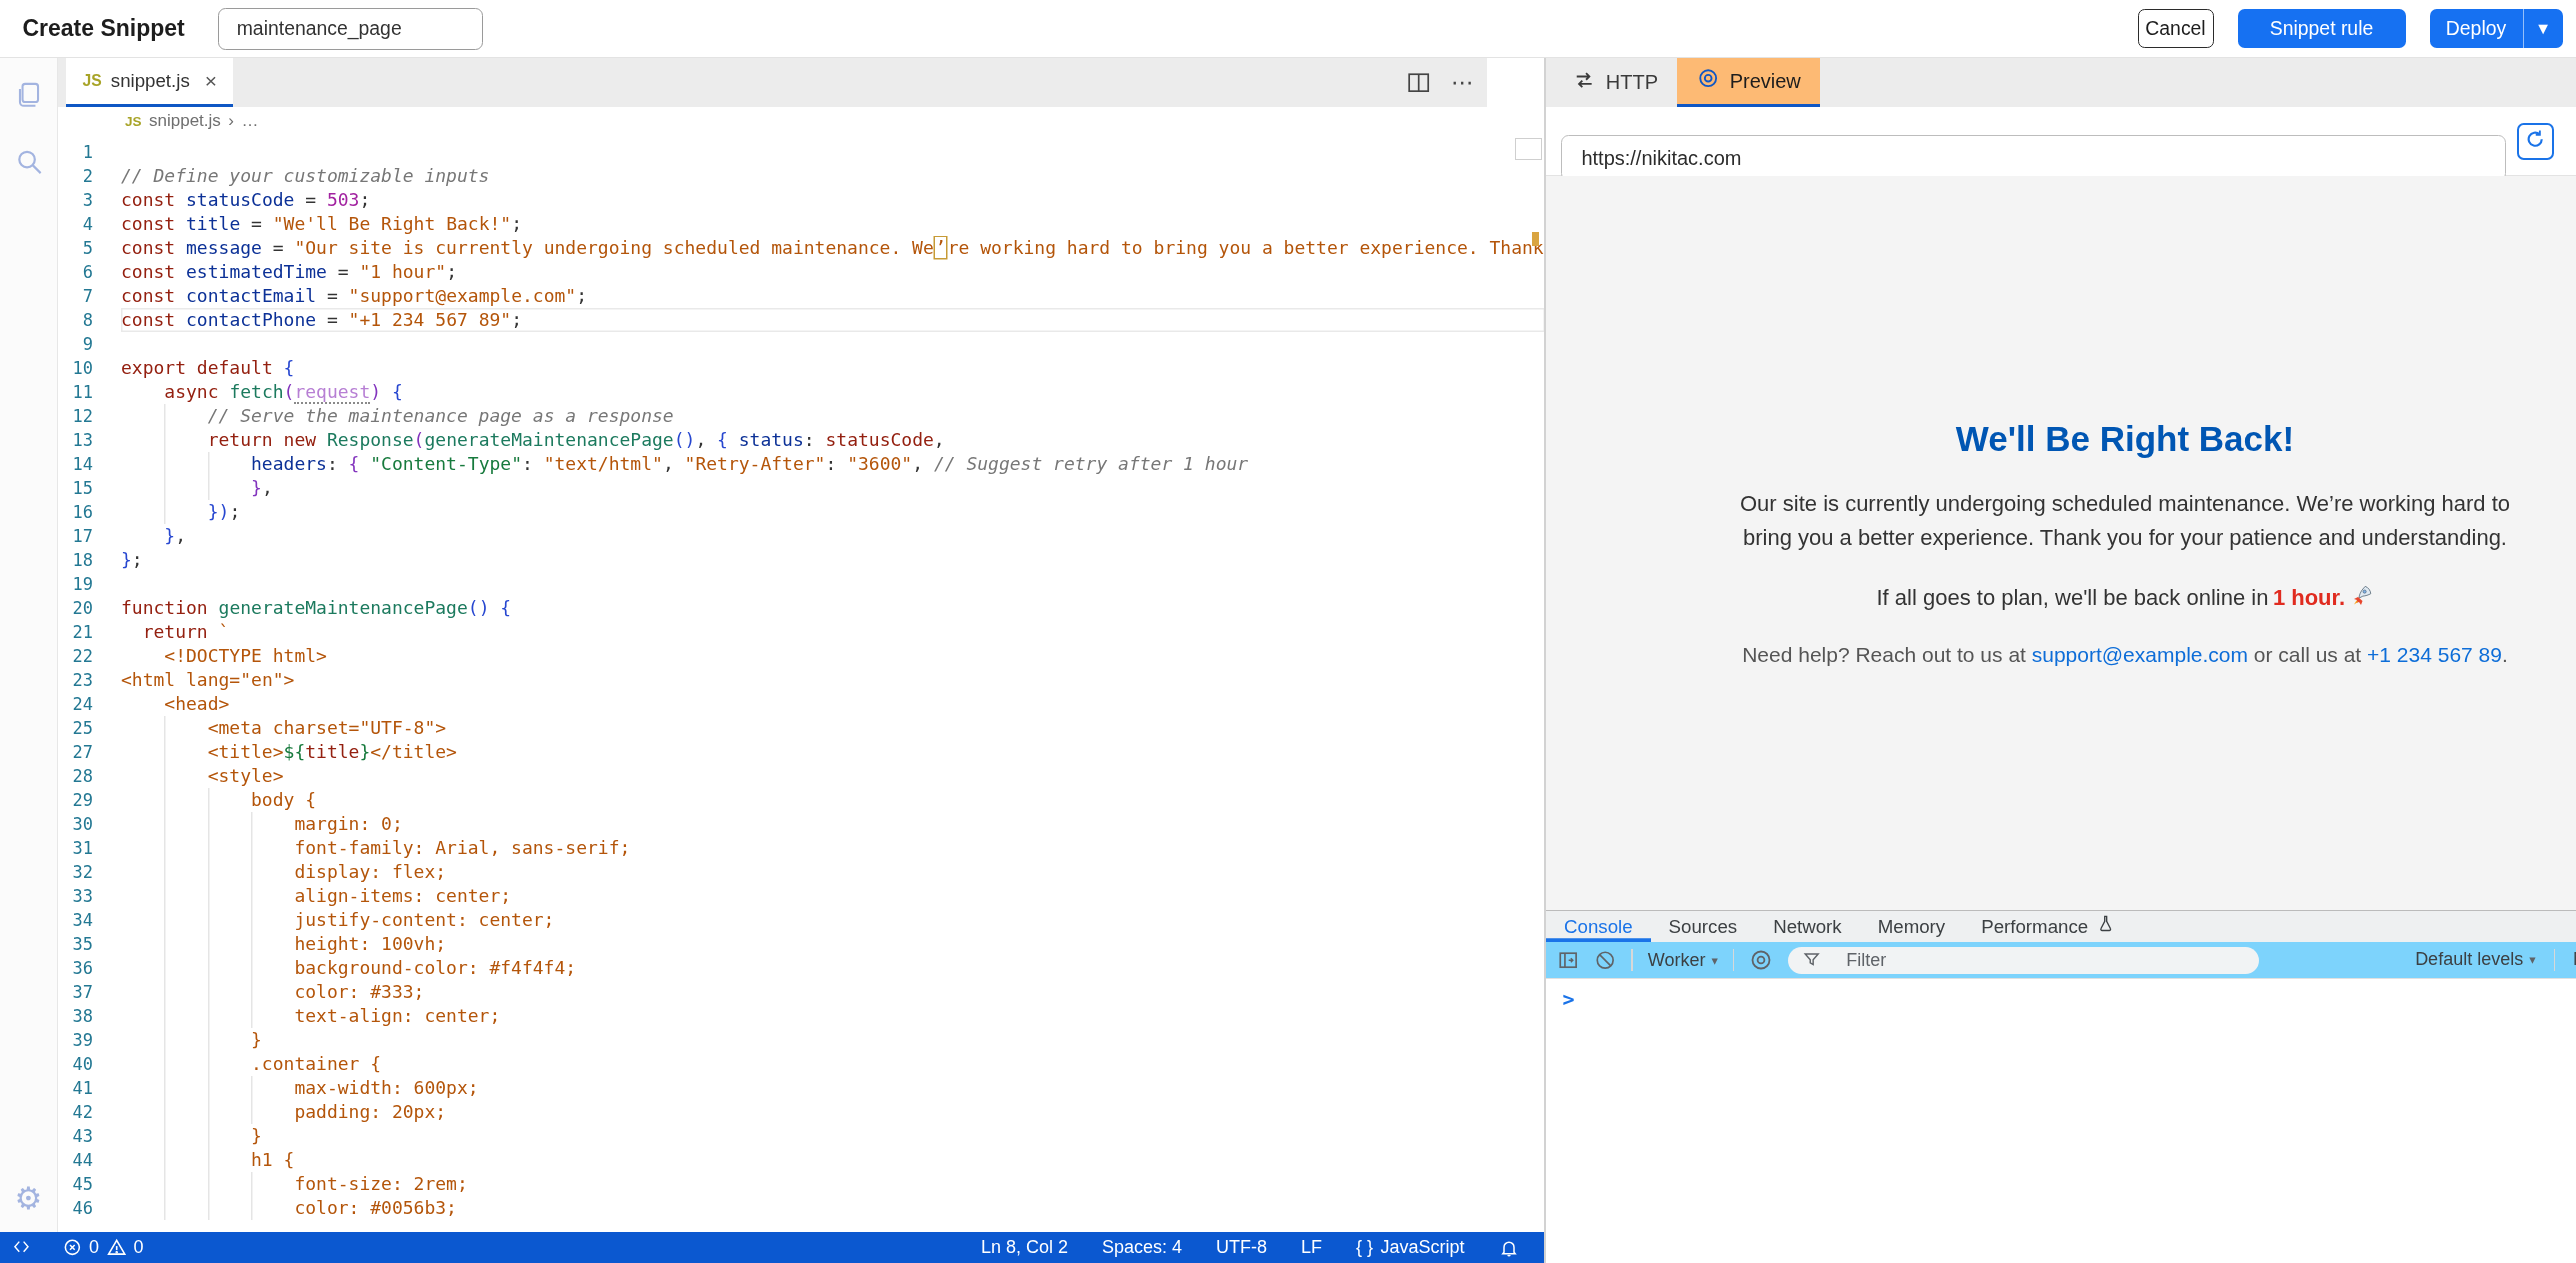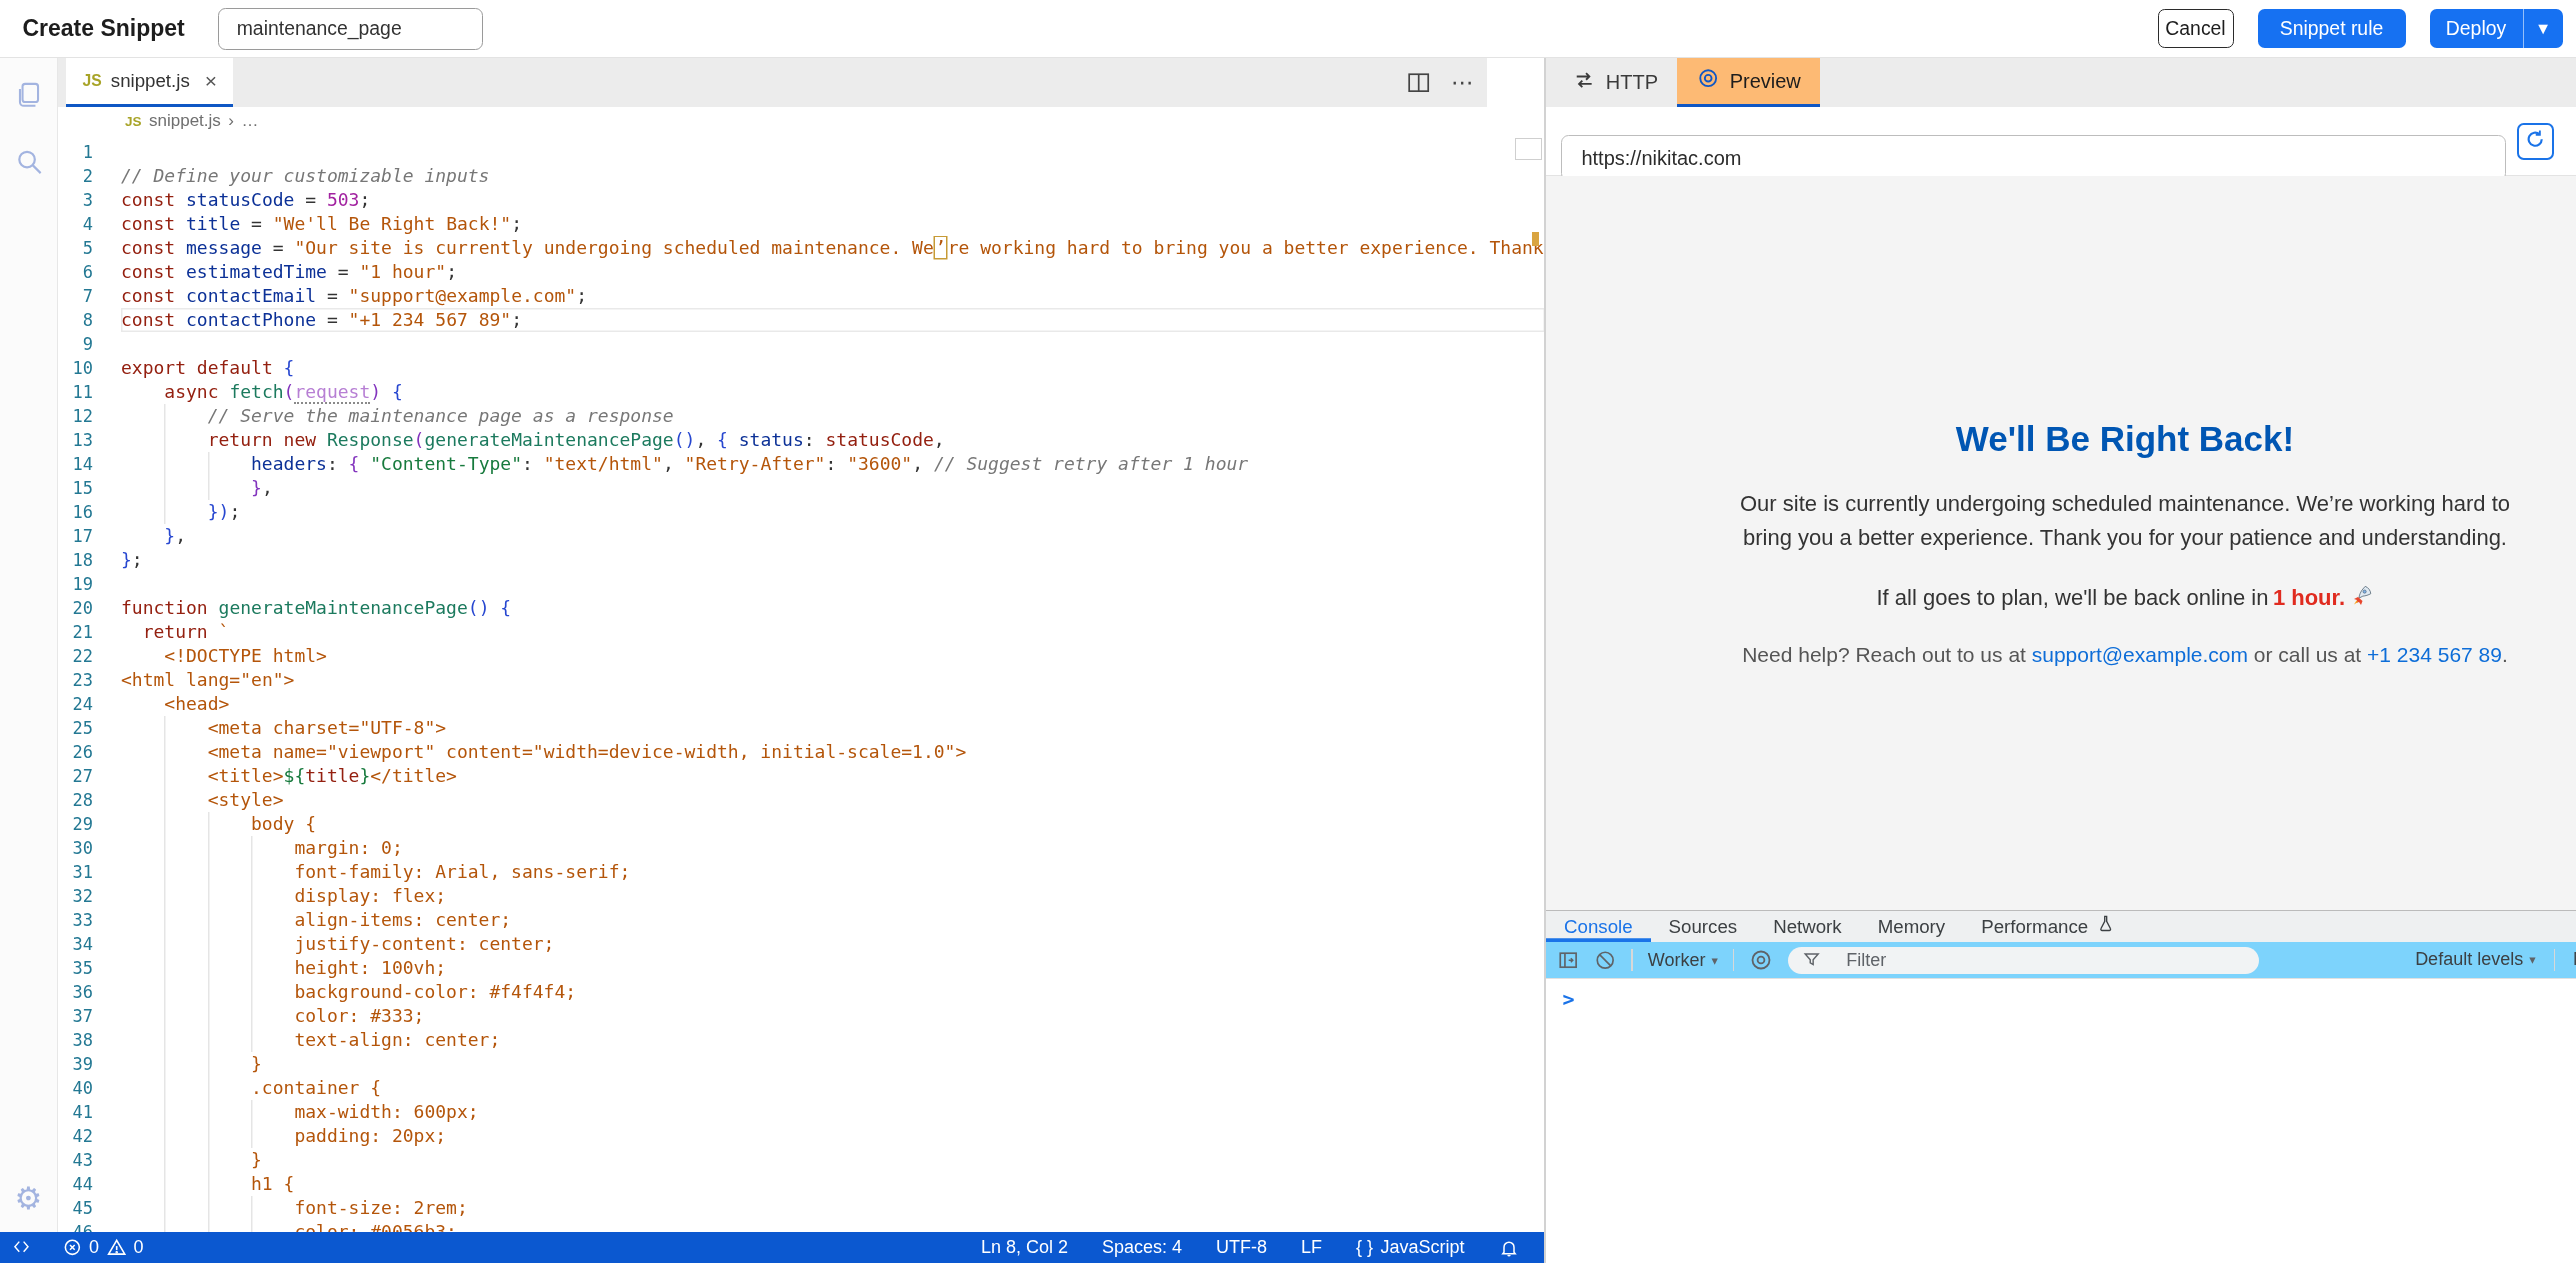--- a/index.html
+++ b/index.html
@@ -10,21 +10,21 @@
   .topbar { position:absolute; left:0; top:0; width:2576px; height:58px; background:#fff;
             border-bottom:1.5px solid #e3e3e3; display:flex; align-items:center; }
   .topbar h1 { font-size:23px; font-weight:bold; color:#1d1d1d; margin-left:22.4px; }
   .name-input { margin-left:33px; width:265px; height:42px; border:1.5px solid #9a9a9a; border-radius:7.5px;
                 font-size:19.4px; color:#333; padding:0 18px; outline:none; font-family:"Liberation Sans",sans-serif; }
   .topbar-actions { margin-left:auto; margin-right:13.5px; display:flex; align-items:center; gap:24px; }
   .btn { height:39px; border-radius:6.7px; font-size:19.4px; display:flex; align-items:center; justify-content:center;
          cursor:pointer; border:none; font-family:"Liberation Sans",sans-serif; }
   .btn-cancel { width:76px; background:#fff; color:#1d1d1d; border:1.9px solid #2b2b2b; }
   .btn-blue { background:#1671f2; color:#fff; }
-  .btn-rule { width:148px; }
+  .btn-rule { width:168px; }
   .deploy-split { display:flex; height:39px; border-radius:6.7px; overflow:hidden; }
   .btn-deploy { width:93px; border-radius:0; }
   .deploy-caret { width:40px; background:#1671f2; color:#fff; display:flex; align-items:center; justify-content:center;
                   border-left:1.5px solid rgba(255,255,255,.55); font-size:16.4px; cursor:pointer; }
 
   
   .workspace { position:absolute; left:0; top:58px; width:1544px; height:1206px; background:#fff; }
   .rail { position:absolute; left:0; top:0; width:58px; height:1174px; background:#fbfbfb; border-right:1.5px solid #e7e7e7; }
   .rail-icon { position:absolute; left:50%; transform:translateX(-50%); color:#a3b4e0; }
   .rail svg { display:block; }
@@ -280,24 +280,20 @@
           </div>
           <div class="cl">
             <span class="ln">24</span>
             <span class="ct"><span class="guide"></span><span class="tk-t">&lt;head&gt;</span></span>
           </div>
           <div class="cl">
             <span class="ln">25</span>
             <span class="ct"><span class="guide"></span><span class="guide gb"></span><span class="tk-t">&lt;meta charset="UTF-8"&gt;</span></span>
           </div>
           <div class="cl">
-            <span class="ln">26</span>
-            <span class="ct"><span class="guide"></span><span class="guide gb"></span><span class="tk-t">&lt;meta name="viewport" content="width=device-width, initial-scale=1.0"&gt;</span></span>
-          </div>
-          <div class="cl">
             <span class="ln">27</span>
             <span class="ct"><span class="guide"></span><span class="guide gb"></span><span class="tk-t">&lt;title&gt;</span><span class="tk-te">${</span><span class="tk-tv">title</span><span class="tk-te">}</span><span class="tk-t">&lt;/title&gt;</span></span>
           </div>
           <div class="cl">
             <span class="ln">28</span>
             <span class="ct"><span class="guide"></span><span class="guide gb"></span><span class="tk-t">&lt;style&gt;</span></span>
           </div>
           <div class="cl">
             <span class="ln">29</span>
             <span class="ct"><span class="guide"></span><span class="guide gb"></span><span class="guide gb"></span><span class="tk-t">body {</span></span>

